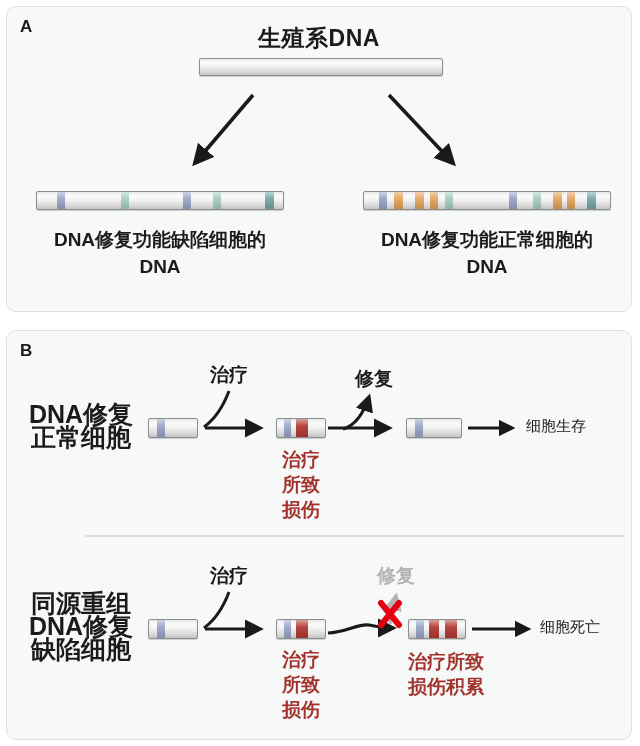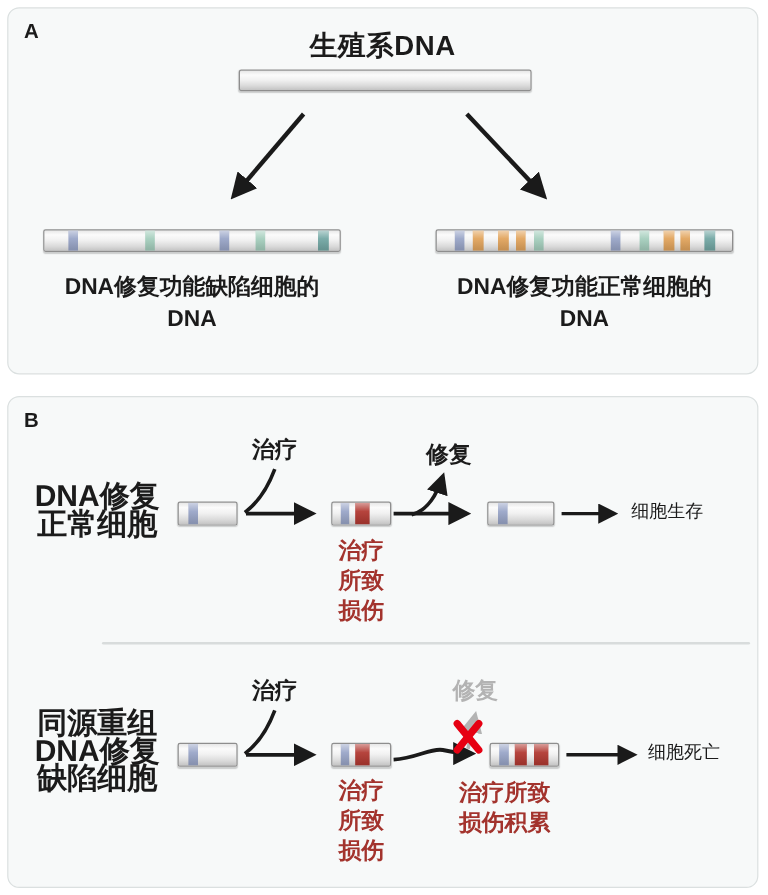--- a/index.html
+++ b/index.html
@@ -155,17 +155,17 @@
       </div>
     <div class="dna-bar" style="left:401px;top:288px;width:58px;height:20px;">
         <div class="band" style="left: 7px; width: 8px; background-color: rgb(154, 166, 200);"></div>
         <div class="band" style="left: 20px; width: 10px; background-color: rgb(178, 58, 51);"></div>
         <div class="band" style="left: 36px; width: 12px; background-color: rgb(178, 58, 51);"></div>
       </div>
 
     <div class="red-label" style="left:259px;top:316px;">治疗
 所致
 损伤</div>
-    <div class="red-label wide" style="left:366px;top:318px;">治疗所致
+    <div class="red-label wide" style="left:382px;top:318px;text-align:right;">治疗所致
 损伤积累</div>
     <div class="outcome" style="left:533px;top:287px;">细胞死亡</div>
   </section>
 </div>
 
 </body></html>

